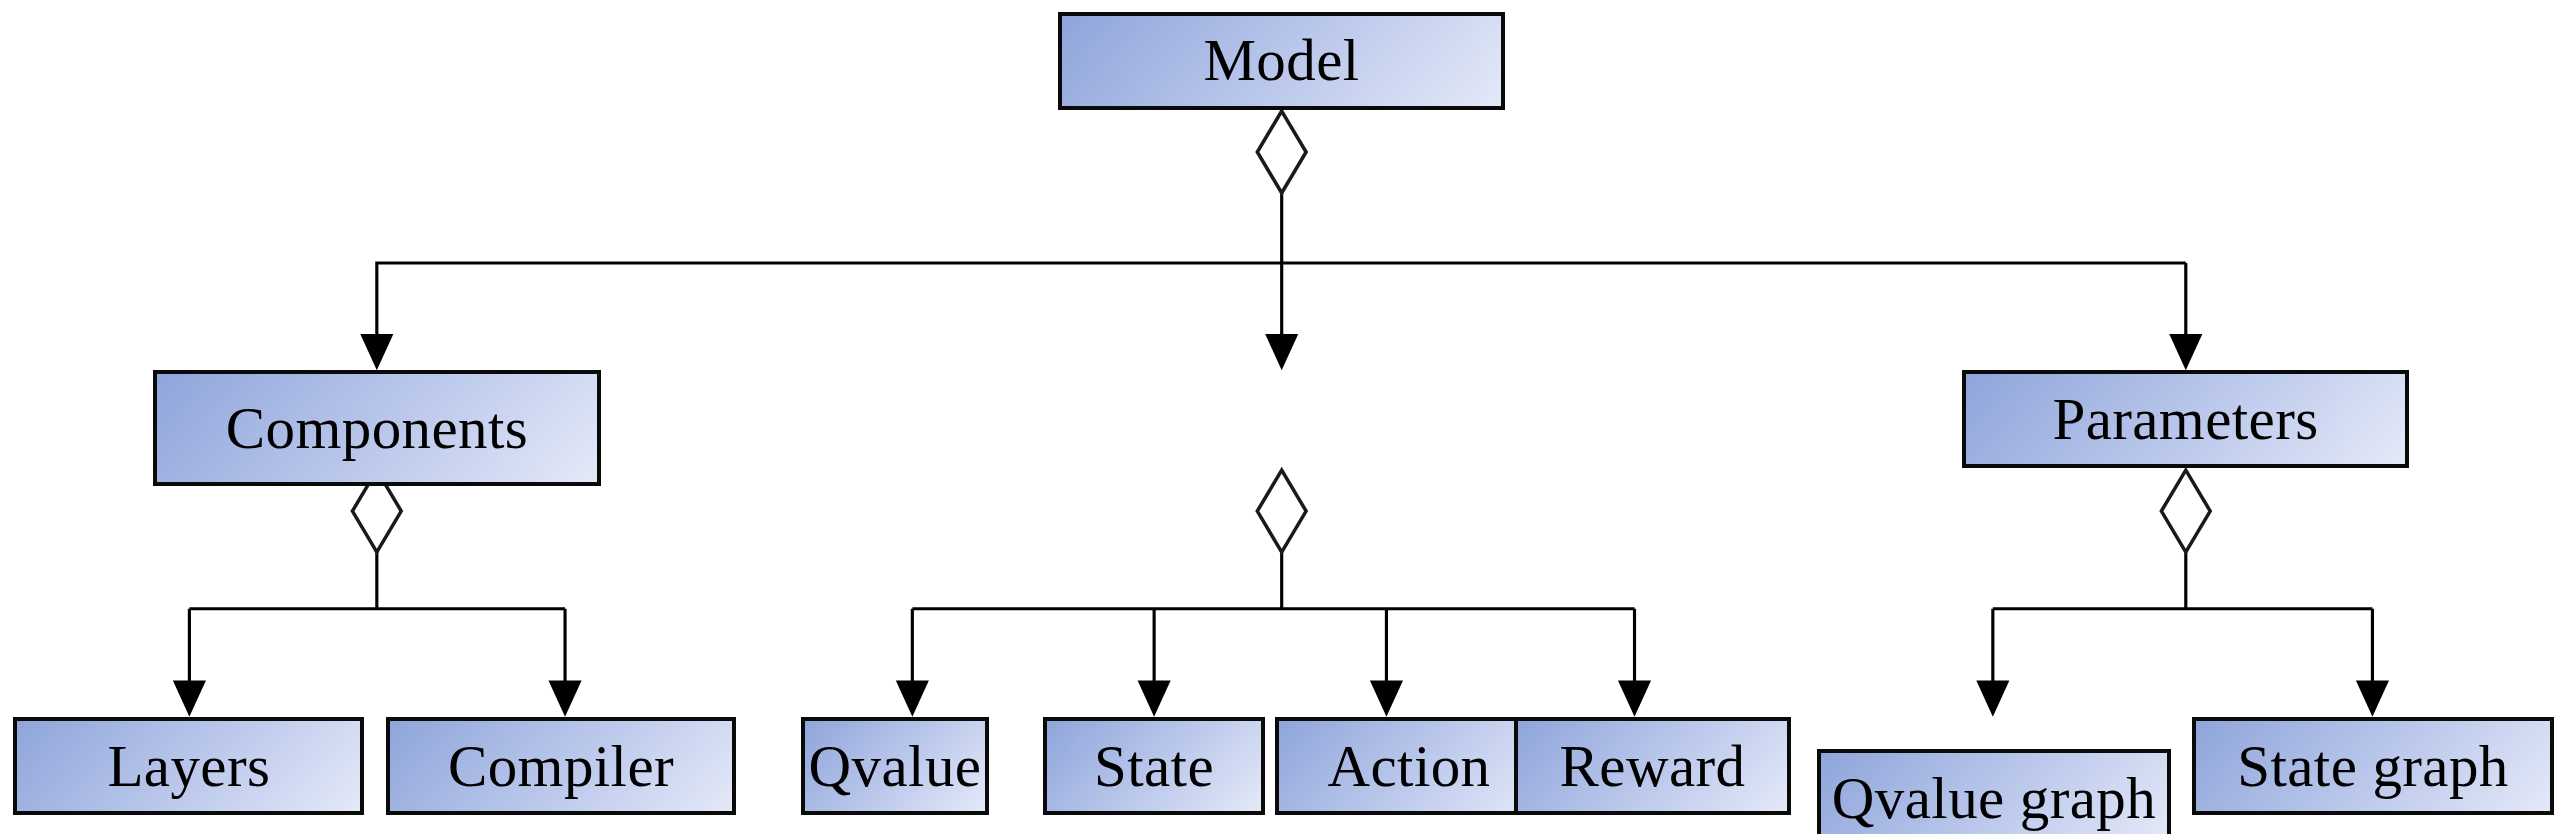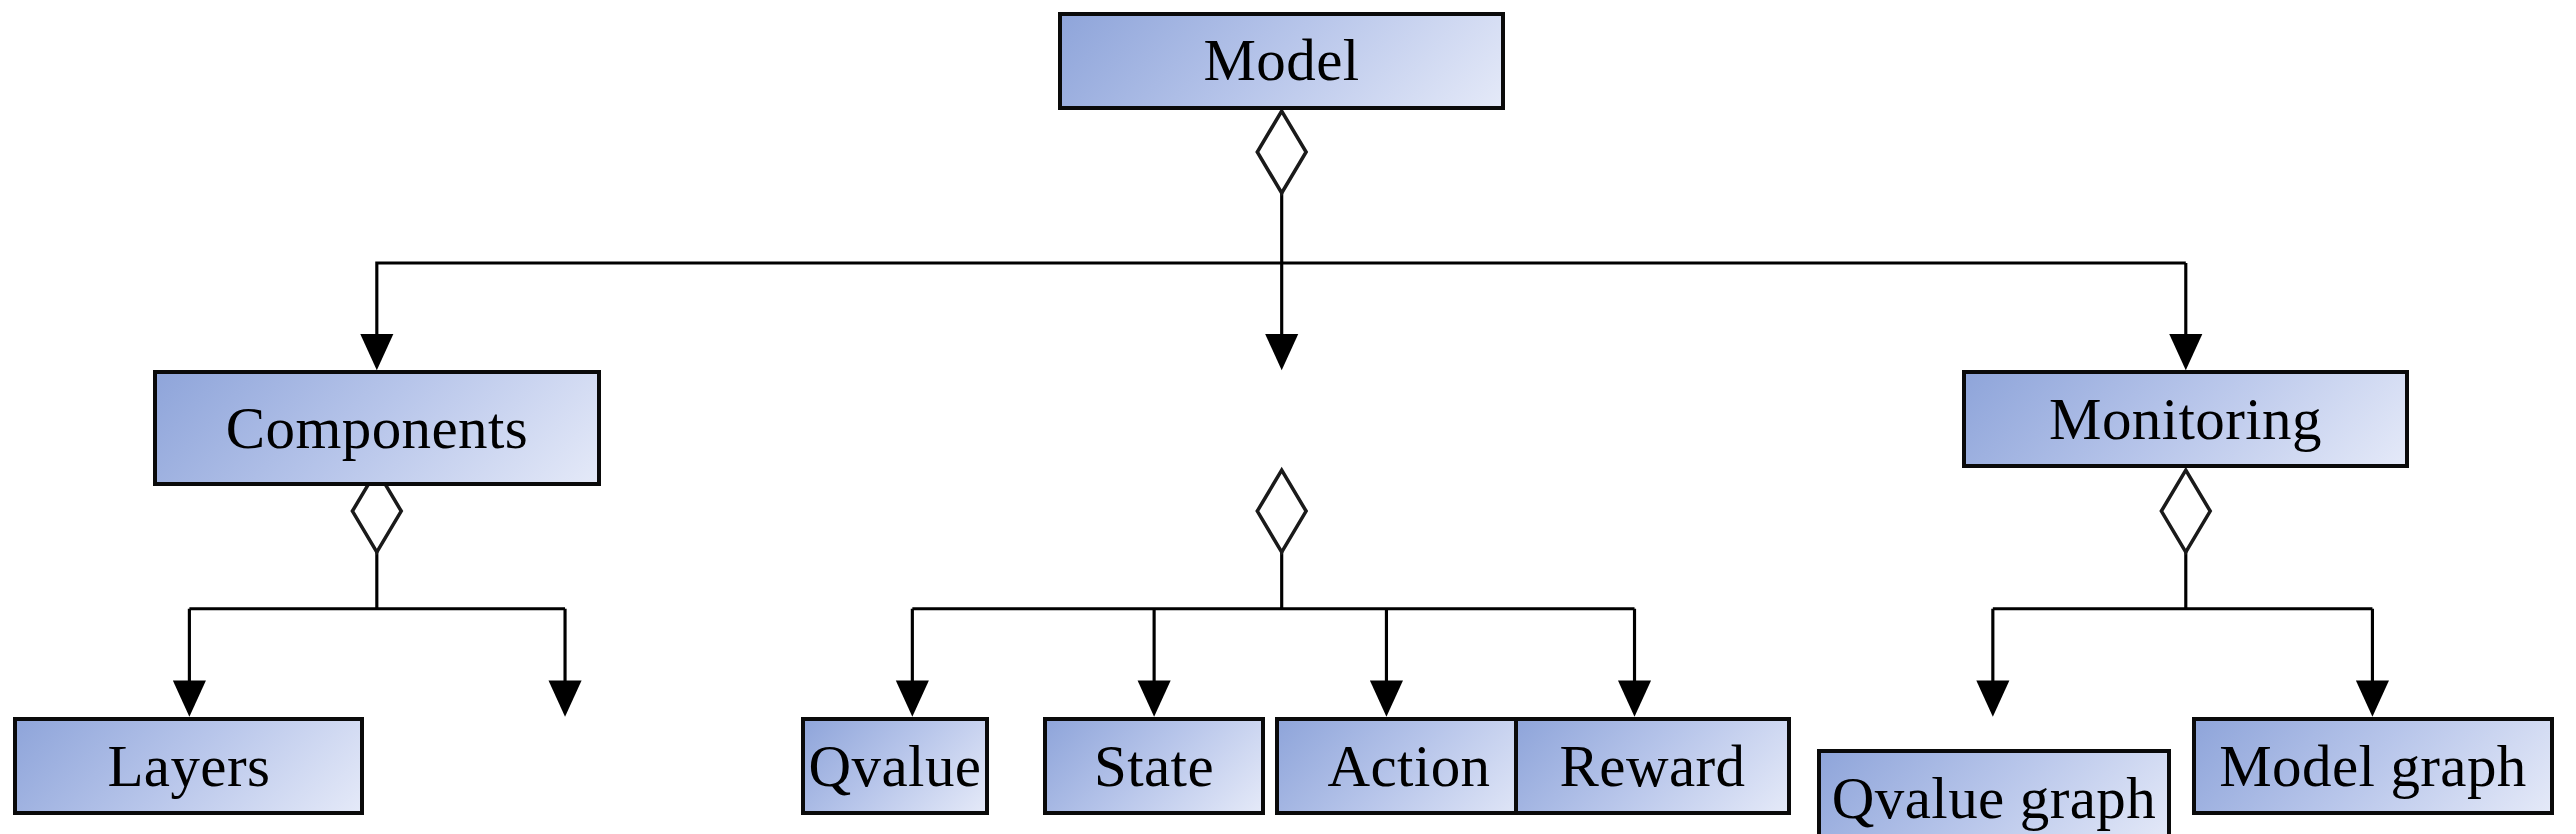--- a/index.html
+++ b/index.html
@@ -94,39 +94,42 @@
   </svg>
 
   <div class="node n-model">
     <span>Model</span>
   </div>
 
   <div class="node n-components">
     <span>Components</span>
   </div>
   <div class="node n-monitoring">
-    <span>Monitoring</span>
+    <span>Parameters</span>
   </div>
 
   <div class="node n-layers">
     <span>Layers</span>
+  </div>
+  <div class="node n-compiler">
+    <span>Compiler</span>
   </div>
   <div class="node n-qvalue">
     <span>Qvalue</span>
   </div>
   <div class="node n-state">
     <span>State</span>
   </div>
   <div class="node n-action">
     <span>Action</span>
   </div>
   <div class="node n-reward">
     <span>Reward</span>
   </div>
   <div class="node n-qvalue-graph">
     <span>Qvalue graph</span>
   </div>
   <div class="node n-reward-graph">
-    <span>Model graph</span>
+    <span>State graph</span>
   </div>
 
 </div>
 
 
 </body></html>

